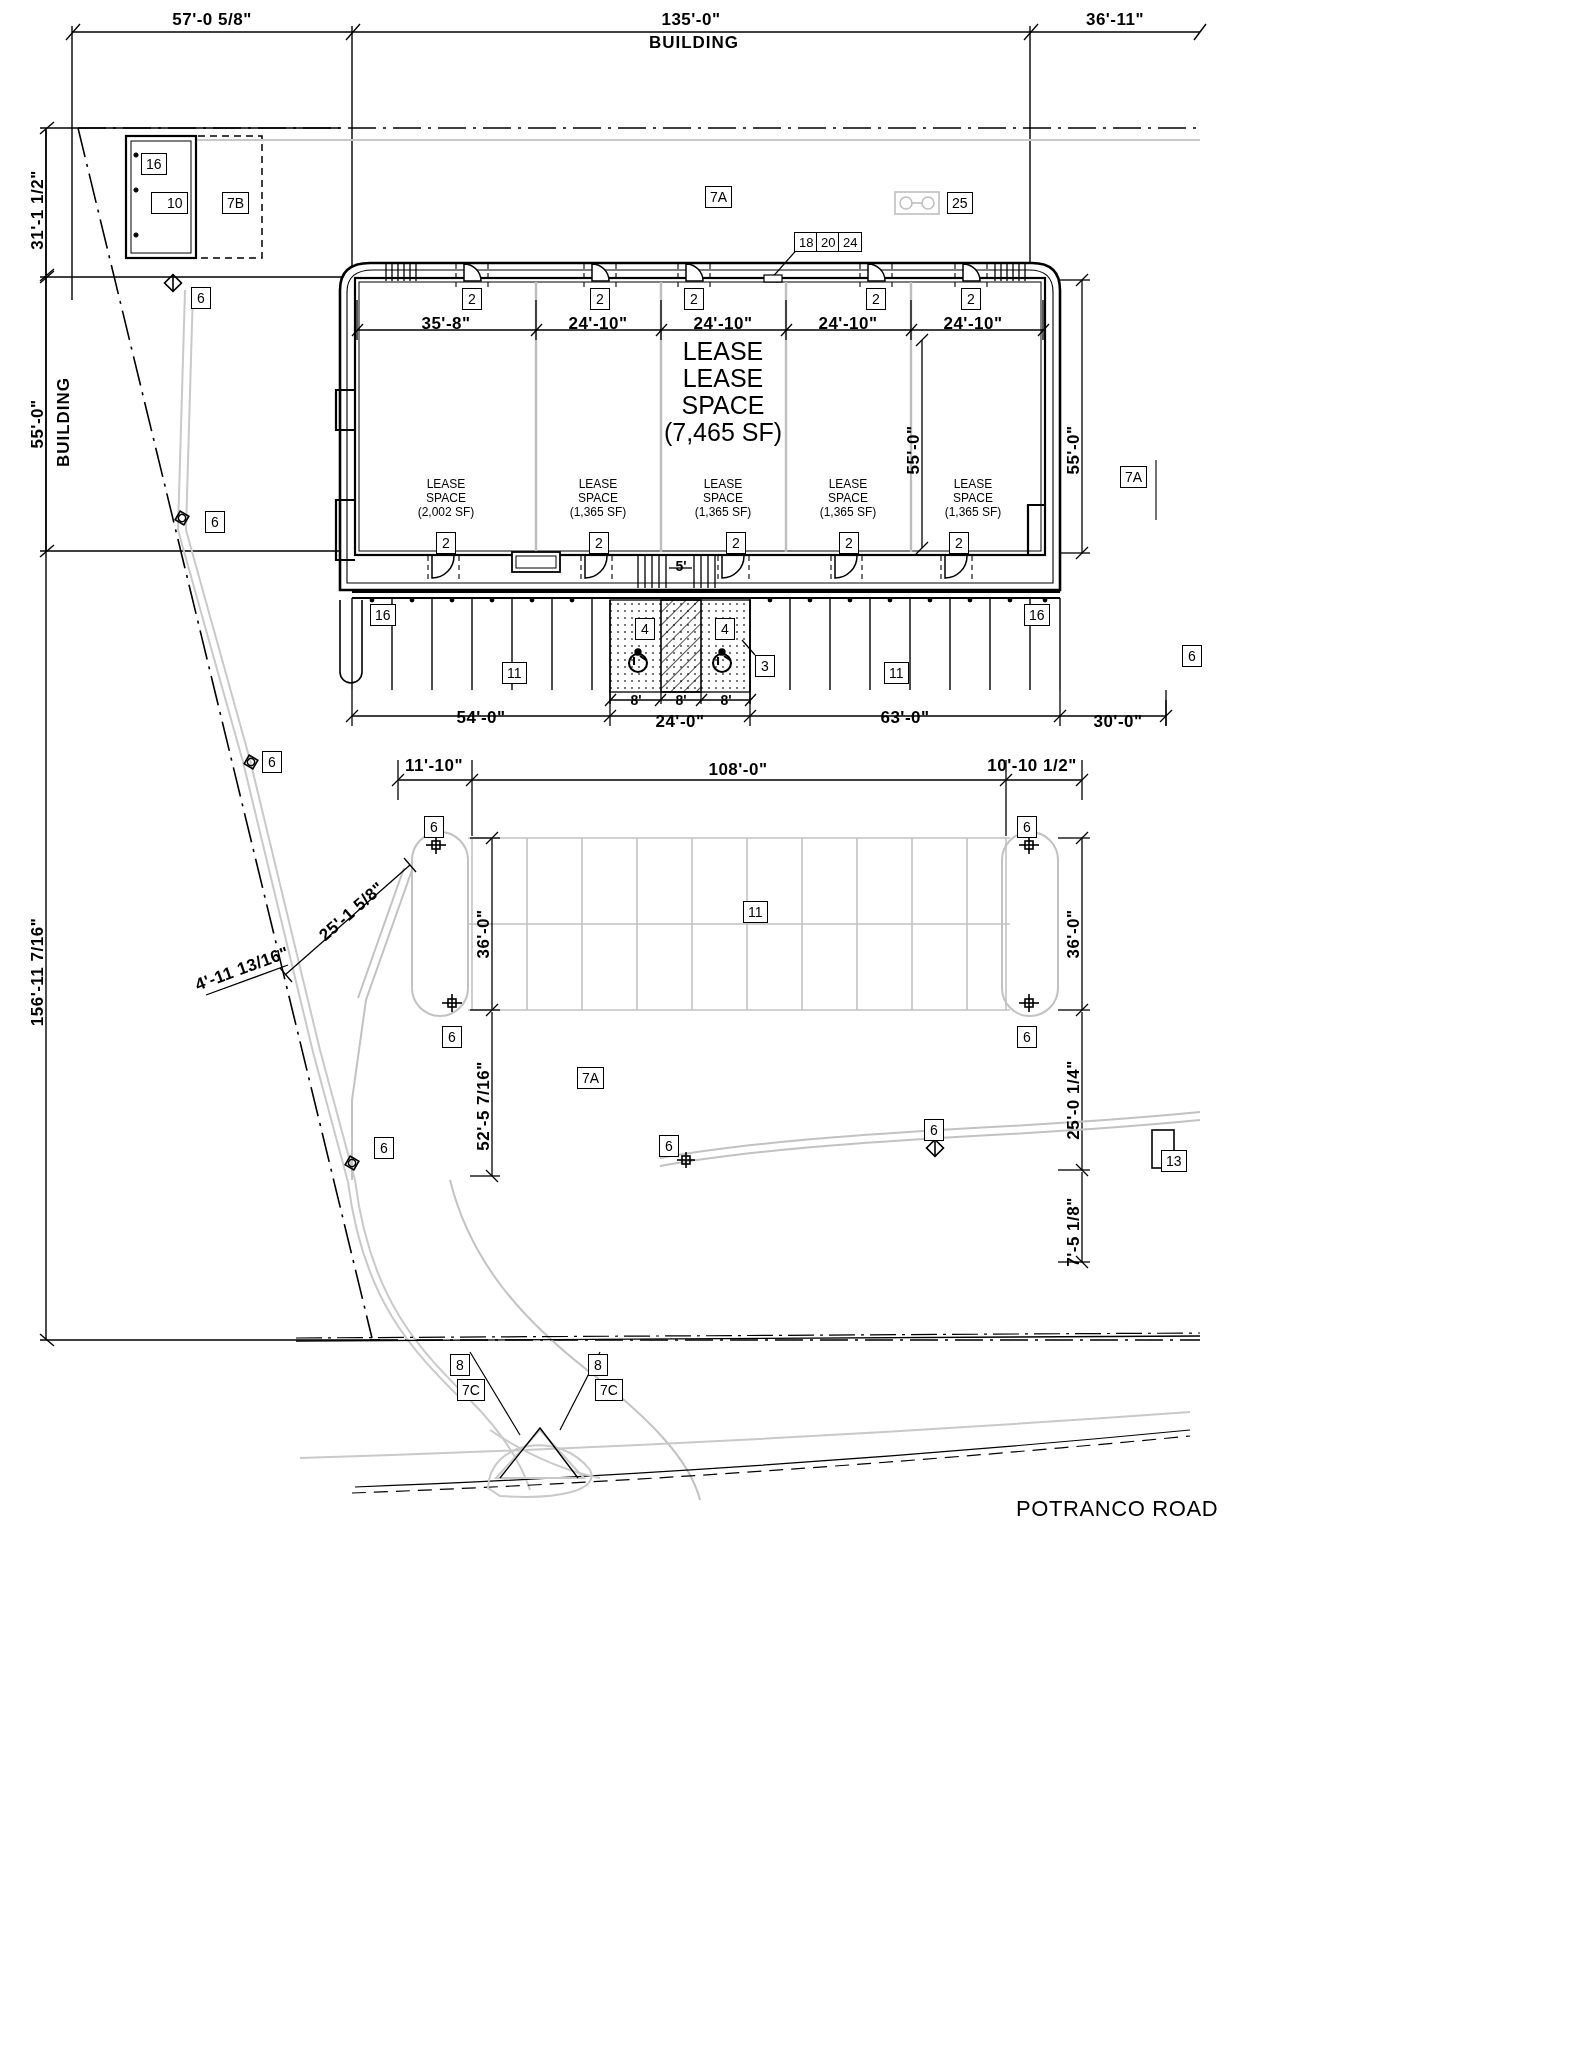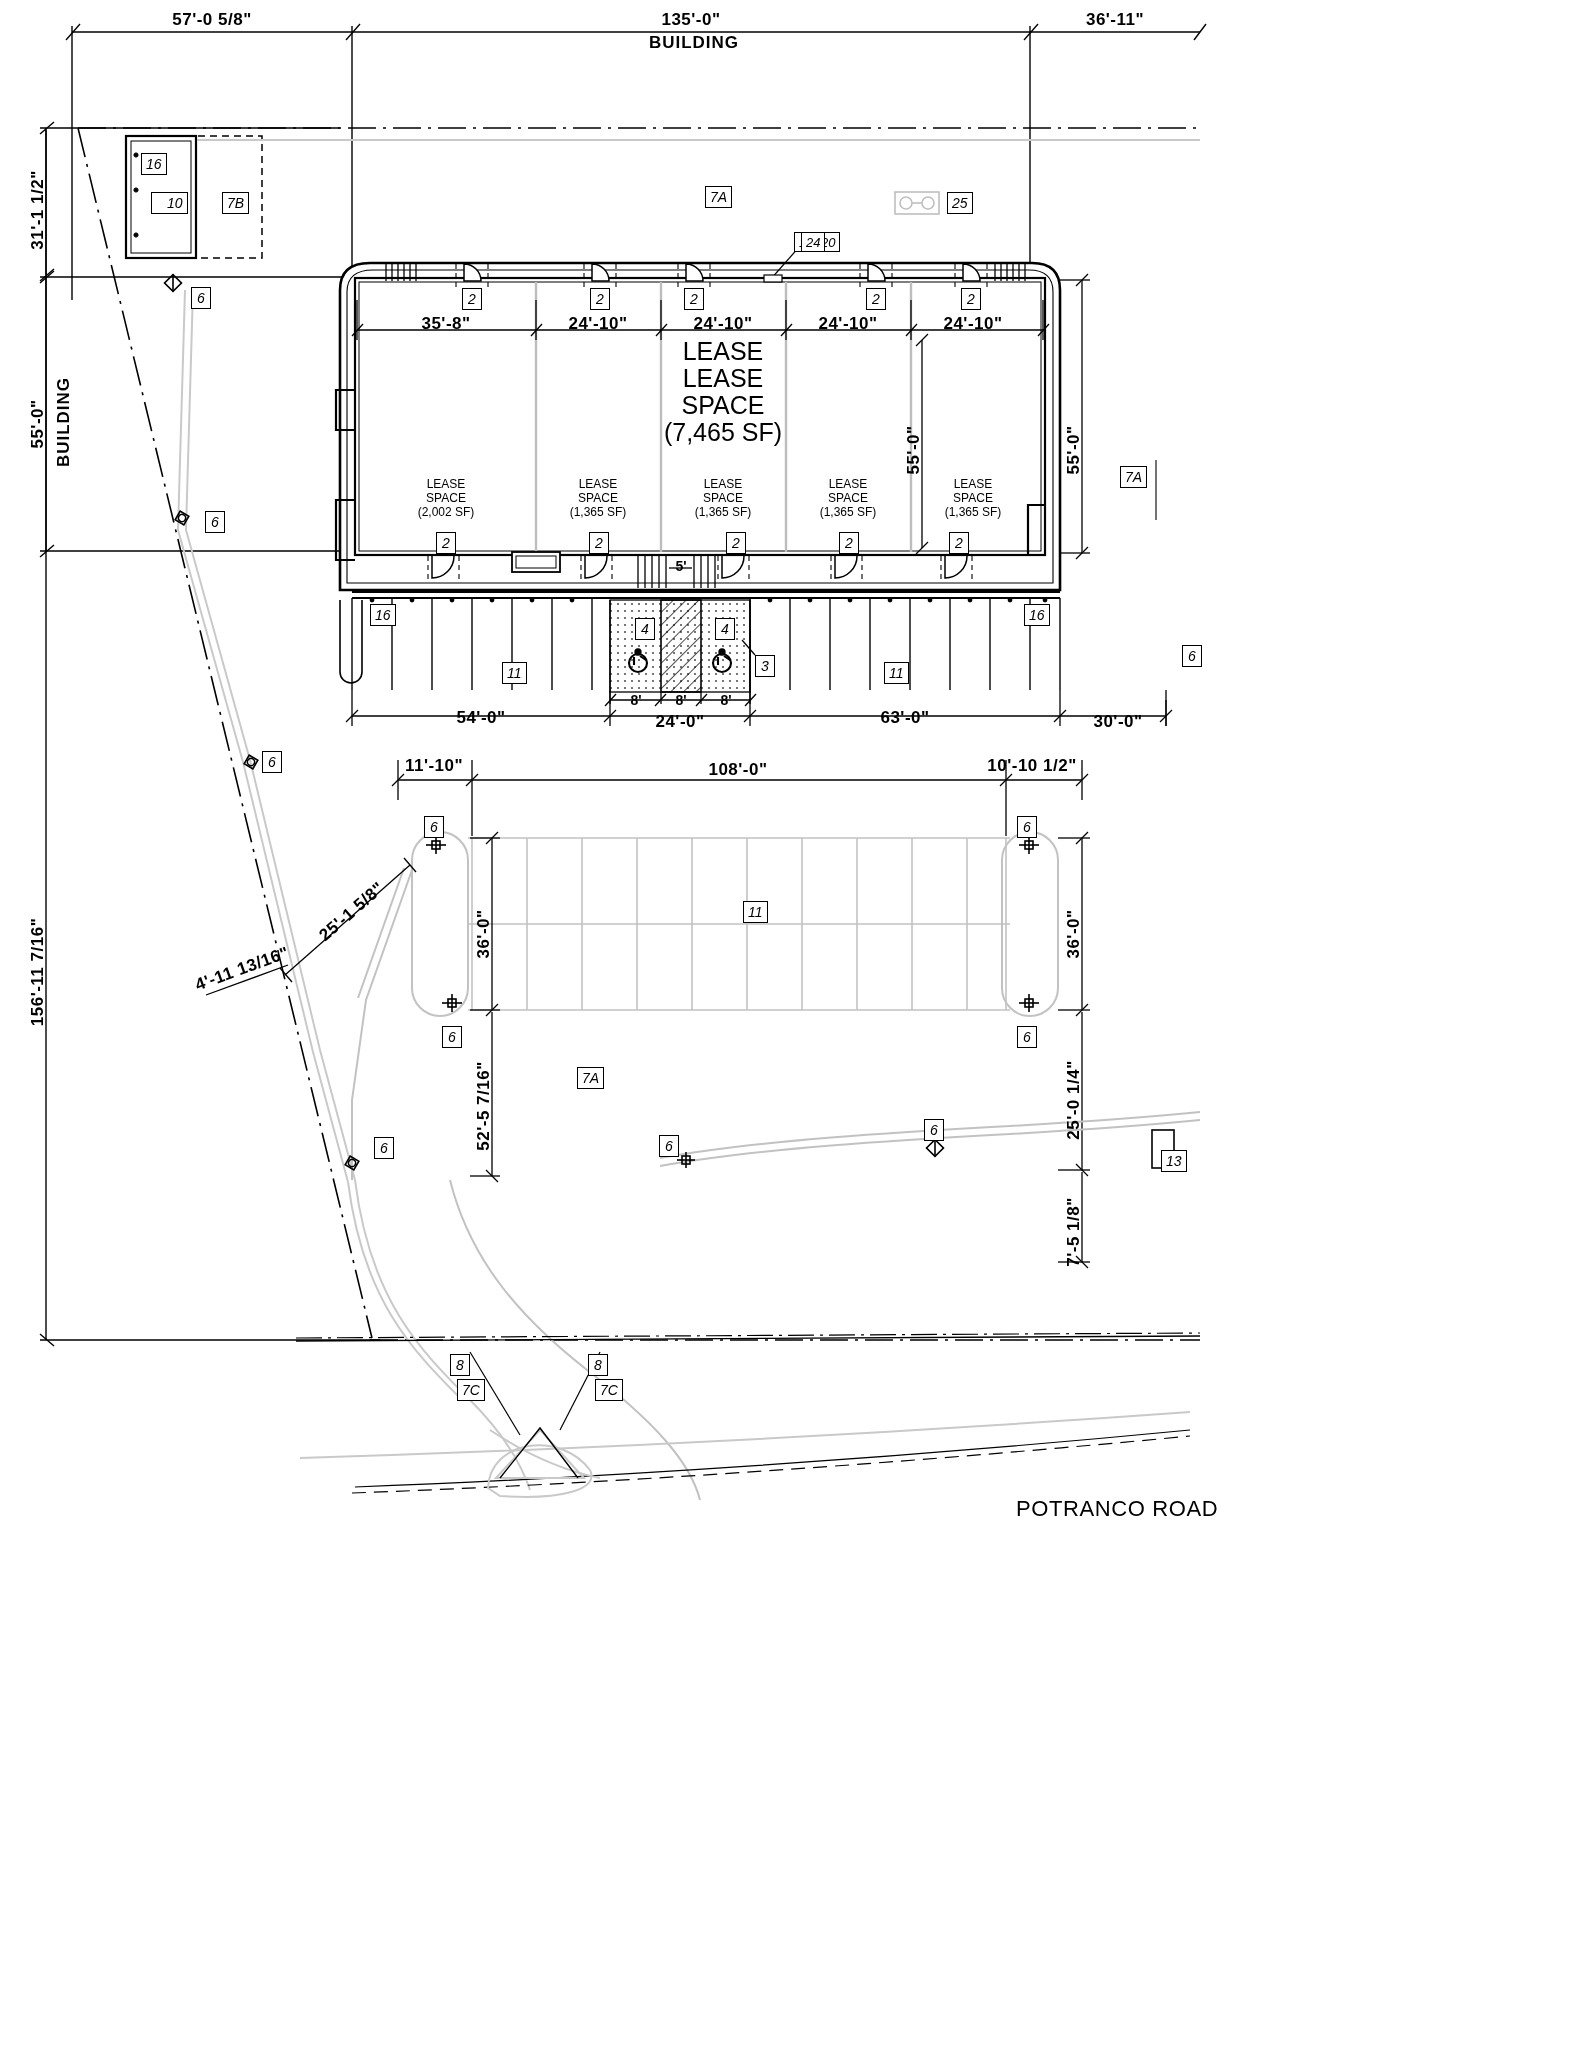--- a/index.html
+++ b/index.html
@@ -17,21 +17,21 @@
   .lease{font-family:"Liberation Sans",sans-serif;font-size:12px;line-height:14px;text-align:center;}
   .road{font-family:"Liberation Sans",sans-serif;font-size:22px;letter-spacing:.6px;}
   .bldglbl{font-family:"Liberation Sans",sans-serif;font-weight:700;font-size:17px;letter-spacing:1px;}
   .ctr{transform:translateX(-50%);}
   .rot90{transform:rotate(-90deg) translateX(-50%);transform-origin:left center;}
 
   
   .tag{position:absolute;border:1.4px solid #000;background:#fff;
        font-family:"Liberation Sans",sans-serif;font-size:14px;
        display:flex;align-items:center;justify-content:center;
-       min-width:20px;height:22px;padding:0 4px;box-sizing:border-box;line-height:1;font-style:italic;}
+       min-width:20px;height:22px;padding:0 4px;box-sizing:border-box;line-height:1;}
   .tag.sm{font-size:13px;height:20px;min-width:18px;}
 </style>
 </head>
 <body>
 
 <div id="stage">
 
 <svg id="plan" viewBox="0 0 1583 2048">
   <defs>
     <pattern id="dots" width="7" height="7" patternUnits="userSpaceOnUse">
@@ -577,21 +577,21 @@
 
 <div class="t road" style="left:1016px;top:1496px;">POTRANCO ROAD</div>
 
 <div class="tag" style="left:141px;top:153px;">16</div>
 <div class="tag" style="left:151px;top:192px;padding-left:15px;">10</div>
 <div class="tag" style="left:222px;top:192px;">7B</div>
 <div class="tag" style="left:705px;top:186px;">7A</div>
 <div class="tag" style="left:947px;top:192px;text-align:center;">25</div>
 <div class="tag sm" style="left:794px;top:232px;">18</div>
 <div class="tag sm" style="left:816px;top:232px;">20</div>
-<div class="tag sm" style="left:801px;top:232px;text-align:right;">24</div>
+<div class="tag sm" style="left:838px;top:232px;text-align:right;">24</div>
 
 <div class="tag" style="left:462px;top:288px;">2</div>
 <div class="tag" style="left:590px;top:288px;">2</div>
 <div class="tag" style="left:684px;top:288px;">2</div>
 <div class="tag" style="left:866px;top:288px;">2</div>
 <div class="tag" style="left:961px;top:288px;">2</div>
 
 <div class="tag" style="left:436px;top:532px;">2</div>
 <div class="tag" style="left:589px;top:532px;">2</div>
 <div class="tag" style="left:726px;top:532px;">2</div>

